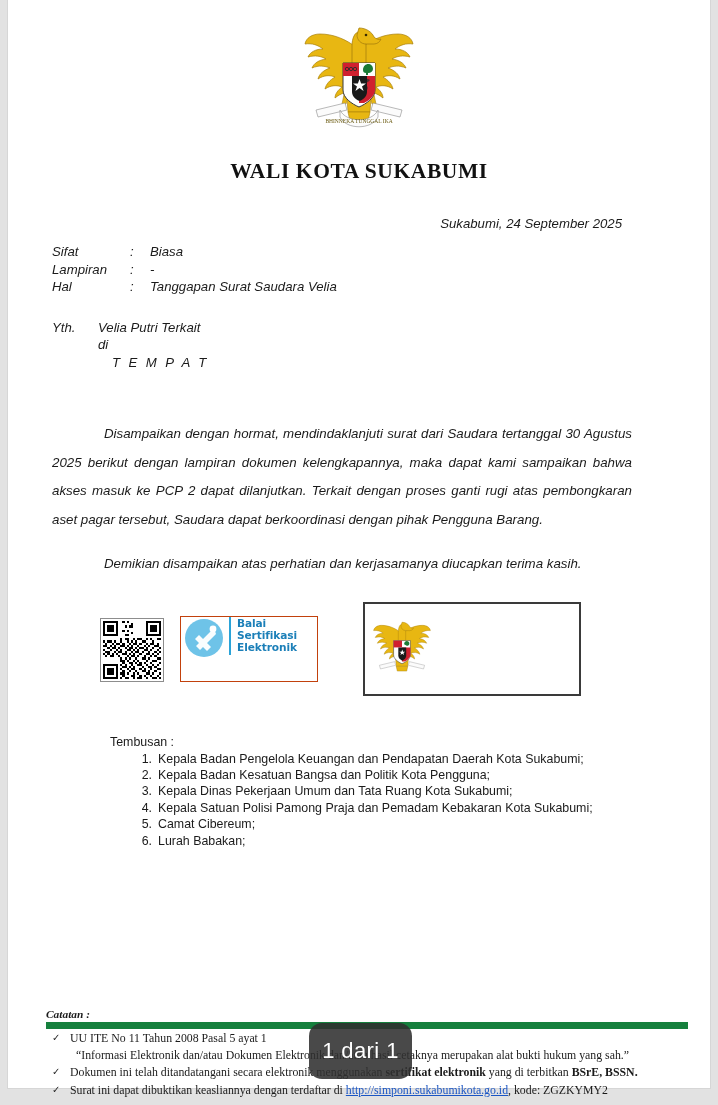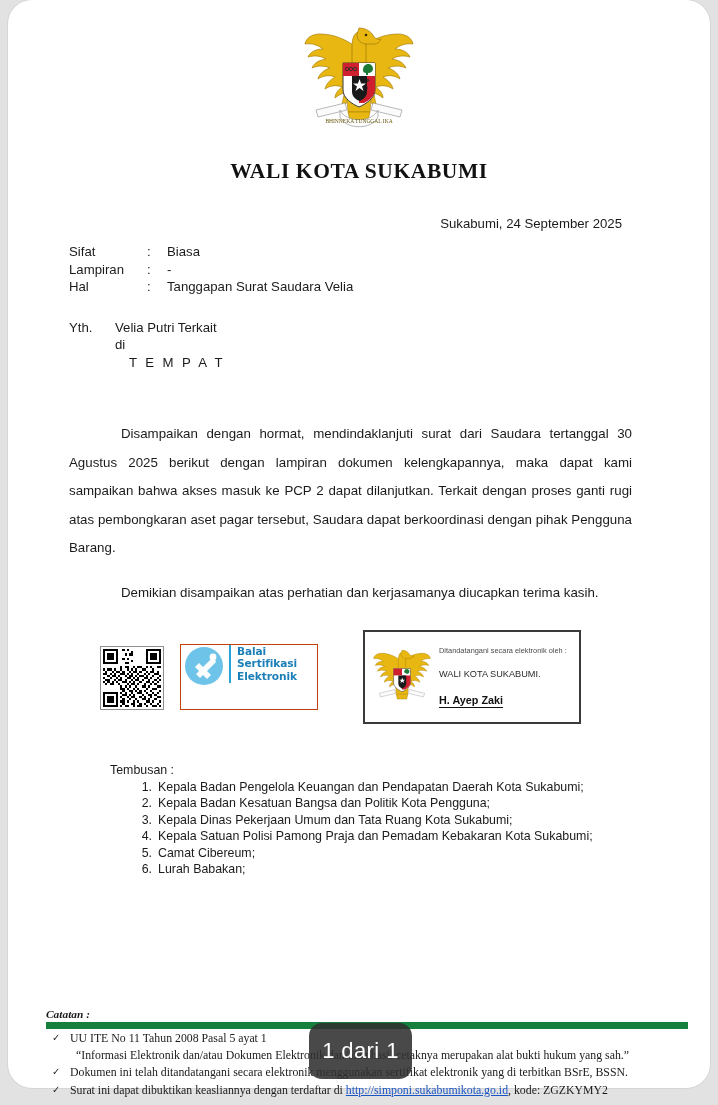--- a/index.html
+++ b/index.html
@@ -16,21 +16,20 @@
   }
 
   
   #page-sheet {
     position: absolute;
     left: 8px; top: 0;
     width: 702px;
     height: 1088px;
     background: #ffffff;
     box-shadow: 0 0 0 1px #d6d6d6;
-    border-radius: 24px;
   }
 
   
   #emblem-wrap {
     width: 100%;
     text-align: center;
     padding-top: 18px;
   }
   .garuda { display: block; margin: 0 auto; }
 
@@ -40,23 +39,24 @@
     font-family: "Liberation Serif", serif;
     font-weight: bold;
     font-size: 21.5px;
     letter-spacing: 0.6px;
     color: #111;
     margin-top: 19px;
   }
 
   
   .letter-body {
-    padding: 0 78px 0 61px;
+    padding: 0 78px 0 44px;
     font-size: 13.2px;
     color: #1b1b1b;
+    font-style: italic;
   }
 
   #date-line {
     text-align: right;
     margin-top: 32px;
     font-size: 13.2px;
     color: #1b1b1b;
     padding-right: 10px;
   }
 
@@ -218,21 +218,21 @@
     font-size: 10px;
     color: #2a2a2a;
     padding-left: 6px;
   }
   .note-body { flex: 1; }
   .note-quote {
     padding-left: 30px;
     font-size: 11.8px;
     line-height: 16.6px;
   }
-  .bold { font-weight: normal; }
+  .bold { font-weight: bold; }
   .link {
     color: #1a55c4;
     text-decoration: underline;
   }
 
   
   #page-indicator {
     position: absolute;
     left: 309px;
     top: 1023px;
@@ -561,27 +561,20 @@
         </g>
         <path d="M43 45 L75 45 L75 72 C75 80 66 86 59 89 C52 86 43 80 43 72 Z" fill="#ffffff" stroke="#3a3a3a" stroke-width="1"></path>
         <path d="M43 45 L59 45 L59 58 L43 58 Z" fill="#d0202f"></path>
         <path d="M59 58 L75 58 L75 72 C75 77 70 82 64 85 L59 85 Z" fill="#d0202f"></path>
         <path d="M63 52 C63 48 66 46 68 46 C71 46 73 48 73 51 C73 53 71 55 68 55 Z" fill="#1a7a35"></path>
         <path d="M52 58 L67 58 L67 74 C67 80 60 83 59.5 83 C59 83 52 80 52 74 Z" fill="#1a1a1a"></path>
         <polygon fill="#ffffff" points="59.5,62 61,66 65,66 61.7,68.5 63,72.5 59.5,70 56,72.5 57.3,68.5 54,66 58,66"></polygon>
         <path d="M16 92 L45 85 L47 92 L18 99 Z" fill="#fbfbfb" stroke="#9a9a9a" stroke-width="0.8"></path>
         <path d="M102 92 L73 85 L71 92 L100 99 Z" fill="#fbfbfb" stroke="#9a9a9a" stroke-width="0.8"></path>
       </svg>
-      <div id="esign-text">
-        <div id="esign-line-1">Ditandatangani secara elektronik oleh :</div>
-        <div id="esign-line-2">WALI KOTA SUKABUMI.</div>
-        <div id="esign-name">
-          <span class="underlined">H. Ayep Zaki</span>
-        </div>
-      </div>
     </div>
   </div>
 
   <div id="tembusan">
     <div id="tembusan-title">Tembusan :</div>
     <ol id="tembusan-list">
       <li>
         <span class="num">1.</span>
         <span>Kepala Badan Pengelola Keuangan dan Pendapatan Daerah Kota Sukabumi;</span>
       </li>

